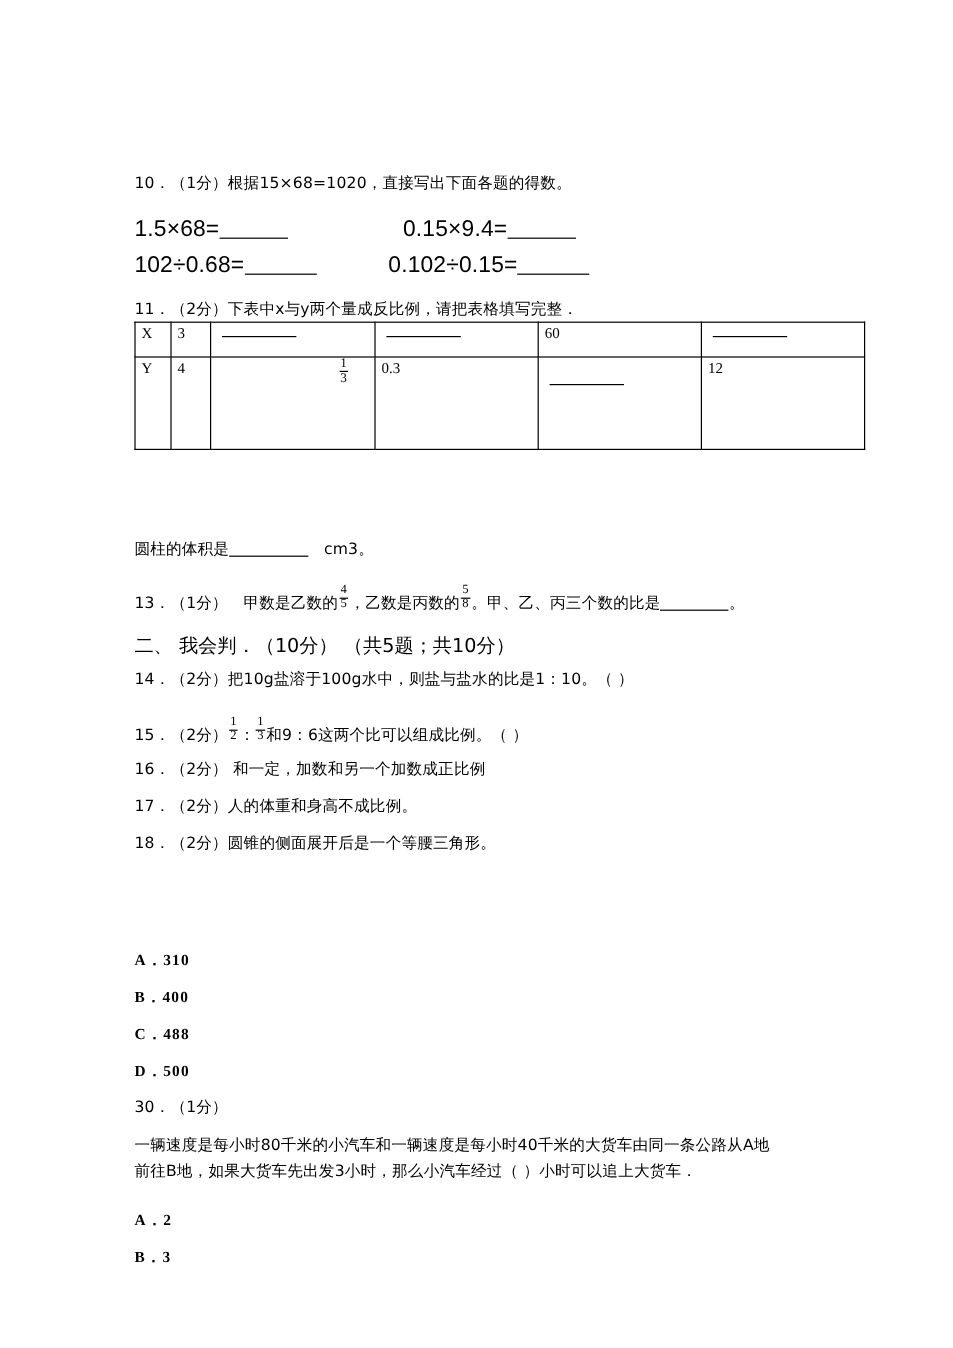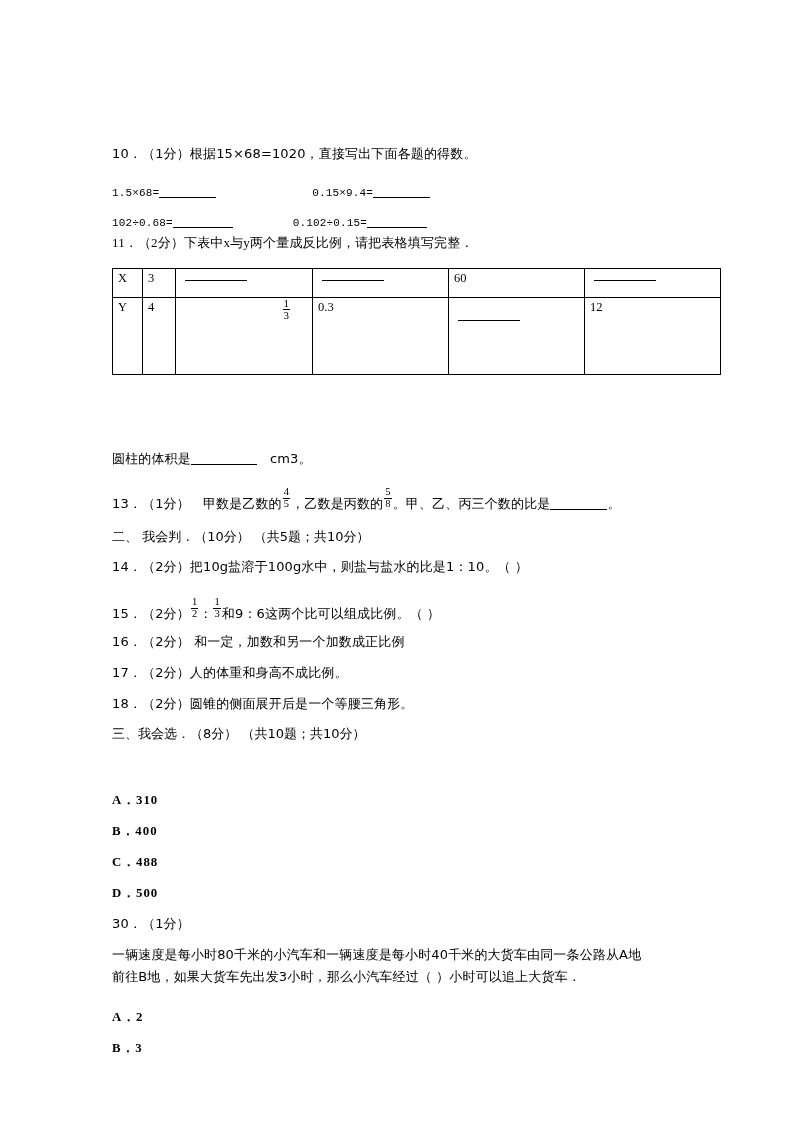--- a/index.html
+++ b/index.html
@@ -29,22 +29,22 @@
     line-height: 17px;
     white-space: nowrap;
     letter-spacing: 0.15px;
   }
   .cjk {
     font-family: "DejaVu Sans", "Liberation Sans", sans-serif;
     font-size: 13px;
   }
   
   .num {
-    font-family: Liberation Mono, monospace;
-    font-size: 11px;
+    font-family: Liberation Sans, sans-serif;
+    font-size: 19px;
   }
   .blank {
     display: inline-block;
     border-bottom: 1.3px solid #000;
     vertical-align: -2px;
   }
   .b57 { width: 57px; }
   .b60 { width: 60px; }
   .b66 { width: 66px; }
   .gap-lg { display: inline-block; width: 96px; }
@@ -134,40 +134,40 @@
     font-family: "Liberation Serif", "DejaVu Serif", serif;
     font-size: 12.8px;
     white-space: nowrap;
     letter-spacing: 1px;
     font-weight: bold;
   }
   .sect {
     position: absolute;
     left: 112px;
     font-family: "DejaVu Sans", "Liberation Sans", sans-serif;
-    font-size: 13px;
+    font-size: 16px;
     white-space: nowrap;
   }
 </style>
 </head>
 <body>
 
 <div class="page">
 
   <div class="line cjk" style="top:98px;">10．（1分）根据15×68=1020，直接写出下面各题的得数。</div>
 
   <div class="line" style="top:136px;">
     <span class="num">1.5×68=</span><span class="blank b57"></span><span class="gap-lg"></span><span class="num">0.15×9.4=</span><span class="blank b57"></span>
   </div>
 
   <div class="line" style="top:166px;">
     <span class="num">102÷0.68=</span><span class="blank b60"></span><span class="gap-md"></span><span class="num">0.102÷0.15=</span><span class="blank b60"></span>
   </div>
 
-  <div class="line cjk" style="top:187px;font-family:Liberation Serif, serif;">11．（2分）下表中x与y两个量成反比例，请把表格填写完整．</div>
+  <div class="line cjk" style="top:203px;">11．（2分）下表中x与y两个量成反比例，请把表格填写完整．</div>
 
   <table class="qtable">
     <tbody>
         <tr class="row-x">
       <td class="col-lbl">X</td>
       <td class="col-v1">3</td>
       <td class="col-a"><span class="cell-blank"></span></td>
       <td class="col-b"><span class="cell-blank"></span></td>
       <td class="col-c">60</td>
       <td class="col-d"><span class="cell-blank"></span></td>
@@ -203,21 +203,20 @@
   <div class="line cjk" style="top:511px;">14．（2分）把10g盐溶于100g水中，则盐与盐水的比是1：10。（        ）</div>
 
   <div class="line cjk" style="top:555px;">
     <span>15．（2分）</span><span class="frac"><span class="nu">1</span><span class="de">2</span></span><span>：</span><span class="frac"><span class="nu">1</span><span class="de">3</span></span><span>和9：6这两个比可以组成比例。（        ）</span>
   </div>
 
   <div class="line cjk" style="top:586px;">16．（2分） 和一定，加数和另一个加数成正比例</div>
   <div class="line cjk" style="top:617px;">17．（2分）人的体重和身高不成比例。</div>
   <div class="line cjk" style="top:648px;">18．（2分）圆锥的侧面展开后是一个等腰三角形。</div>
 
-  <div class="sect" style="top:678px;">三、我会选．（8分） （共10题；共10分）</div>
 
   <div class="opt" style="top:745px;">A．310</div>
   <div class="opt" style="top:776px;">B．400</div>
   <div class="opt" style="top:807px;">C．488</div>
   <div class="opt" style="top:838px;">D．500</div>
 
   <div class="line cjk" style="top:868px;">30．（1分）</div>
   <div class="line cjk" style="top:899px;">一辆速度是每小时80千米的小汽车和一辆速度是每小时40千米的大货车由同一条公路从A地</div>
   <div class="line cjk" style="top:921px;text-align:center;">前往B地，如果大货车先出发3小时，那么小汽车经过（     ）小时可以追上大货车．</div>
   <div class="opt" style="top:962px;">A．2</div>

